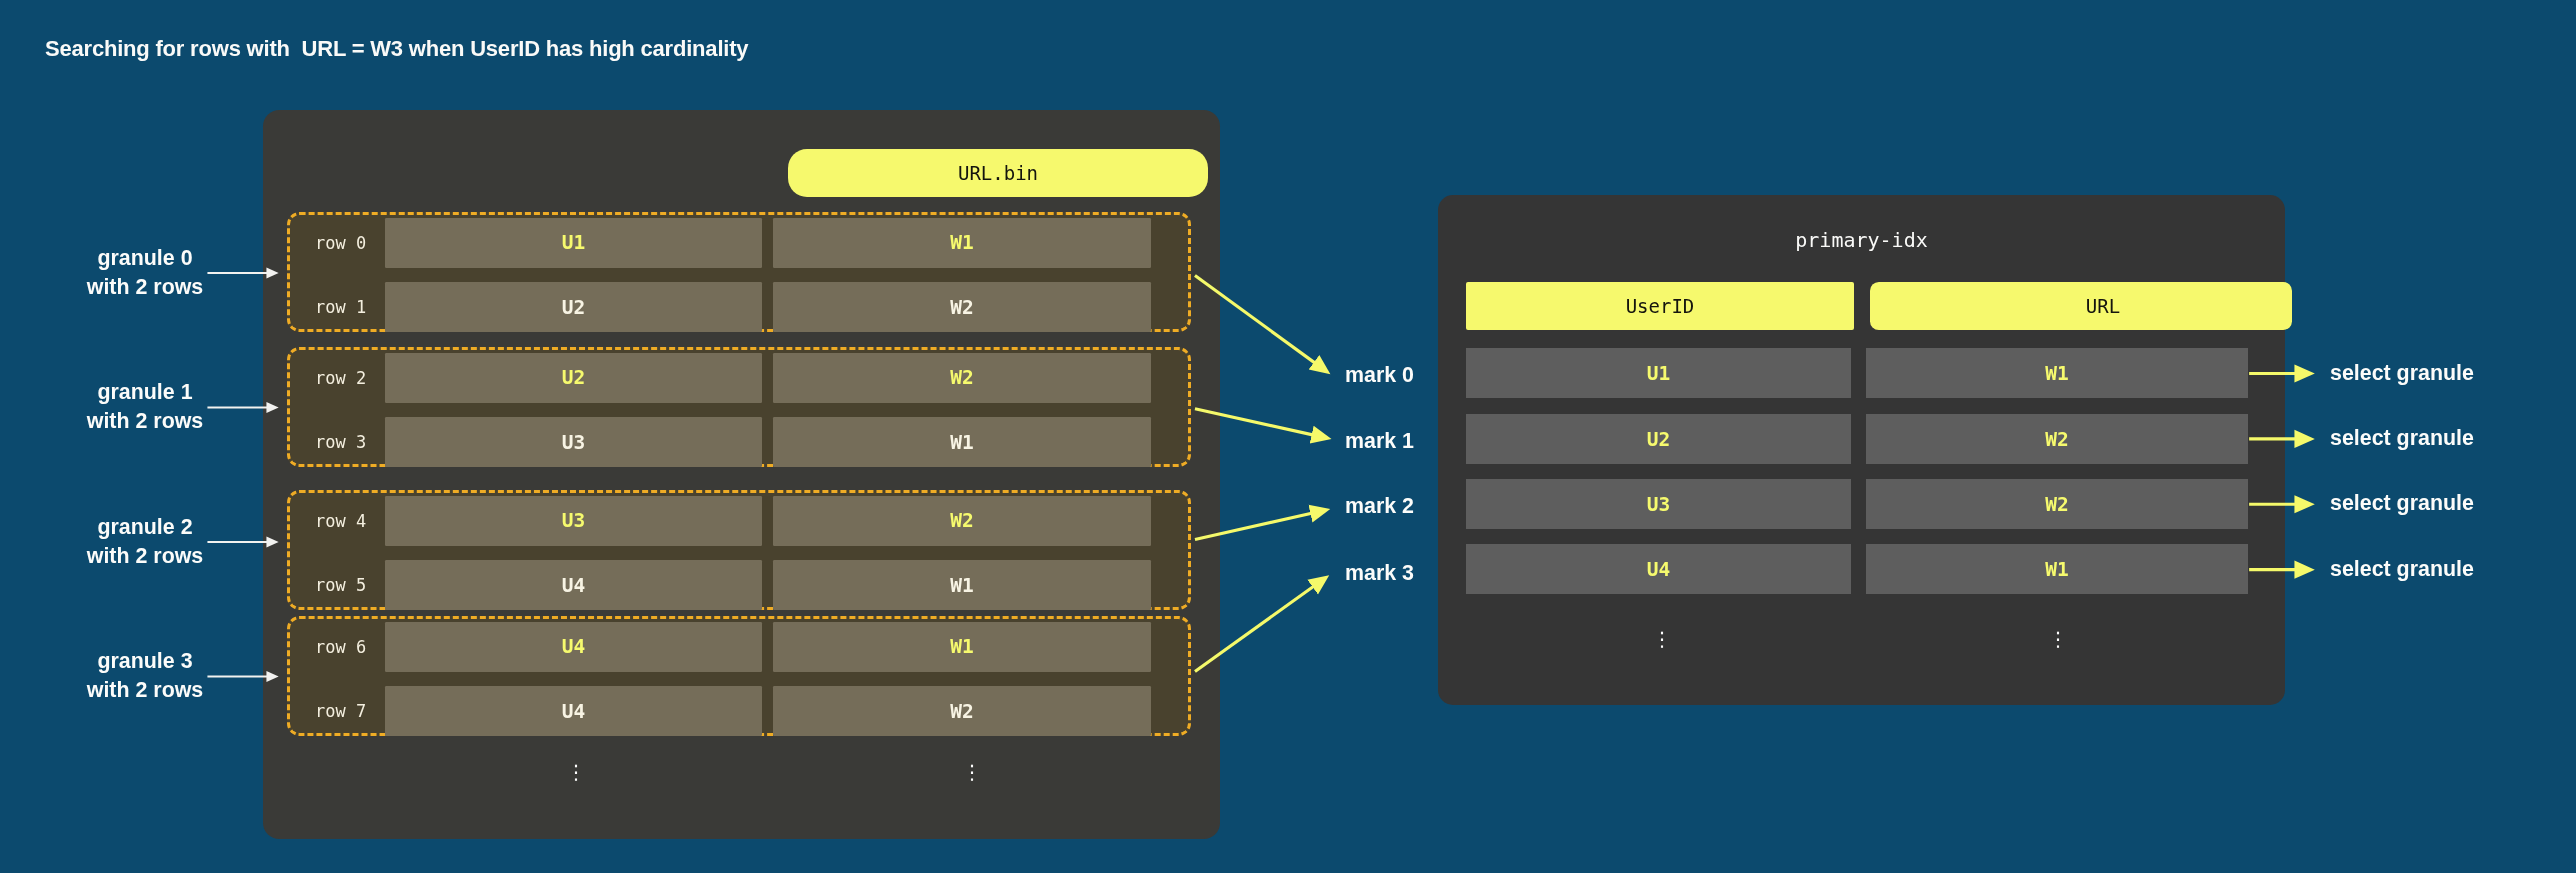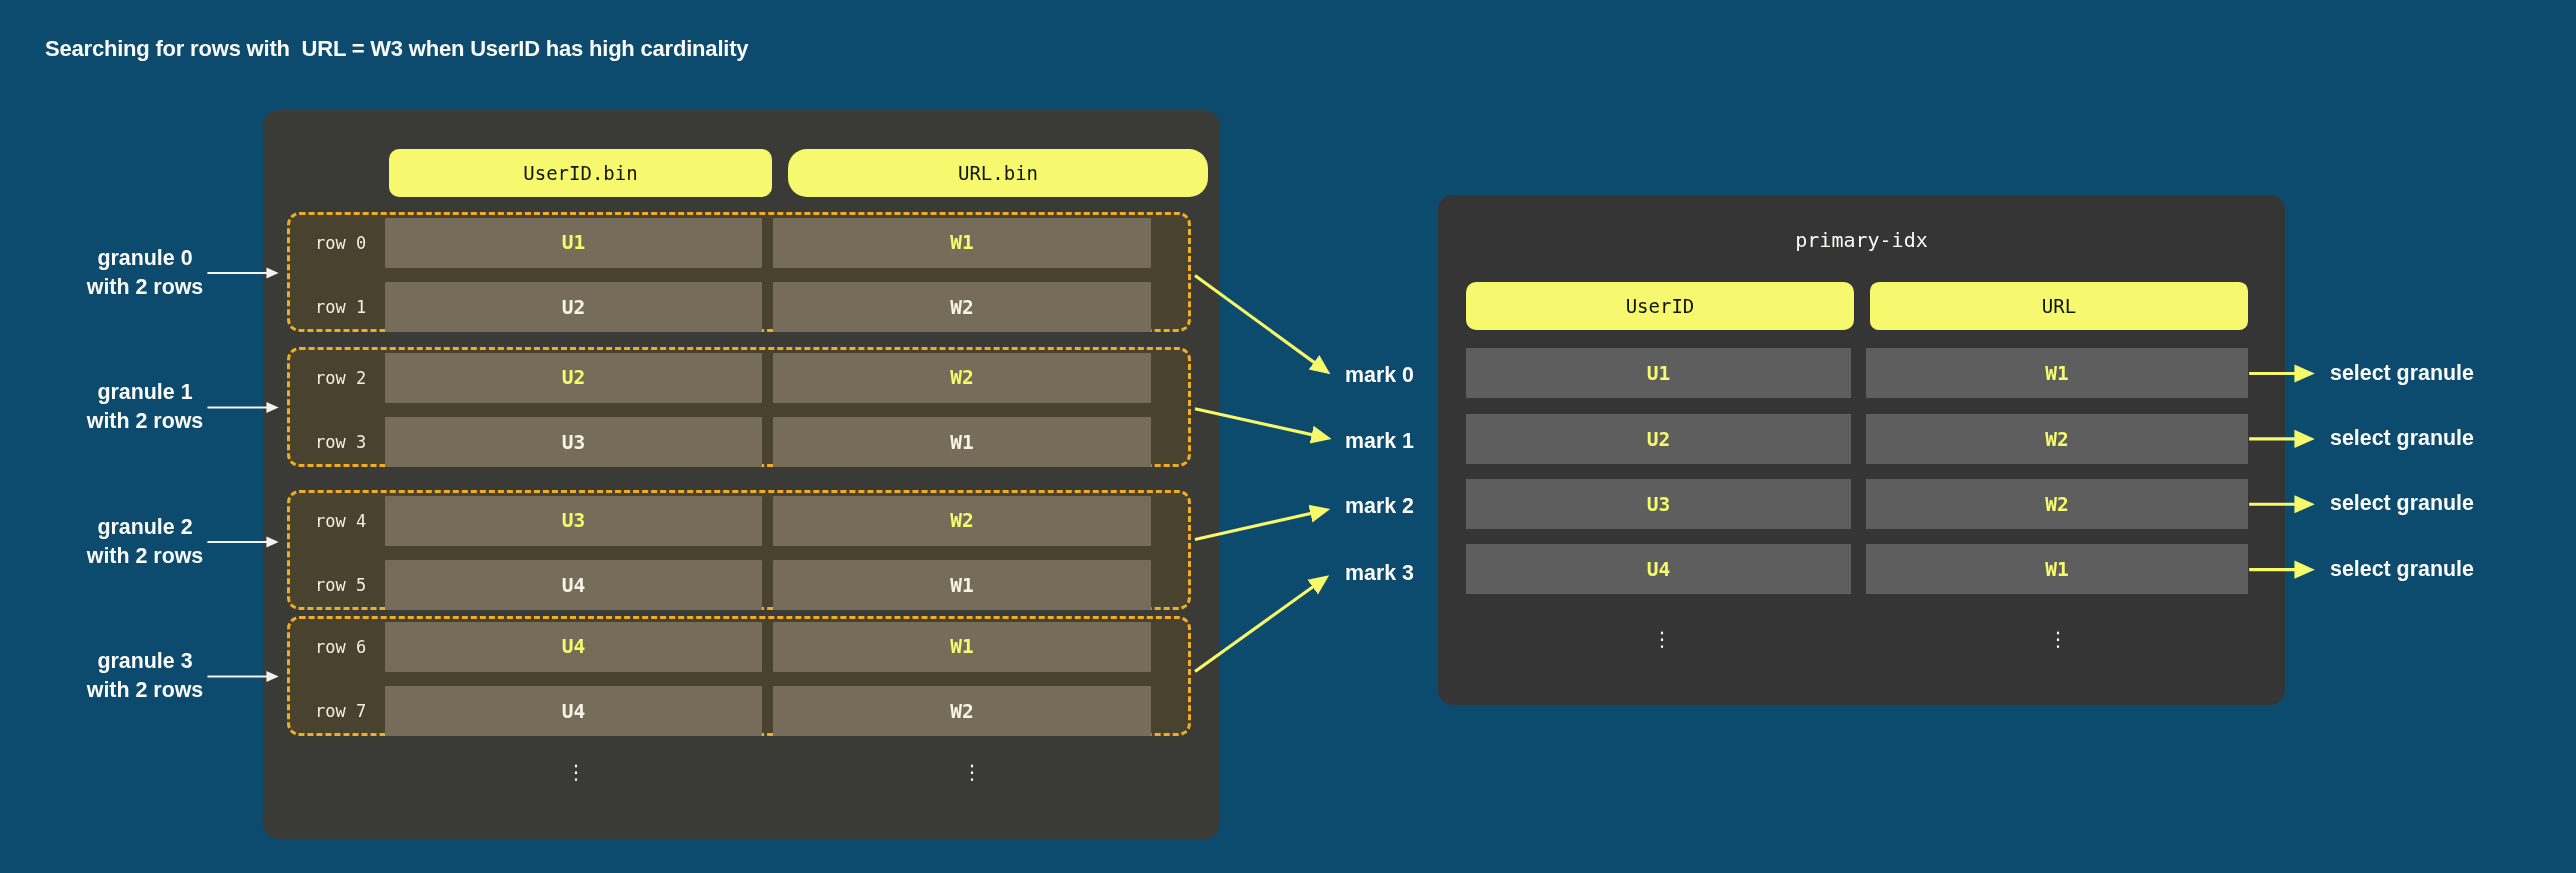--- a/index.html
+++ b/index.html
@@ -18,22 +18,22 @@
   #left-panel{left:263px;top:110px;width:957px;height:729px;background:#3a3a37;}
   #right-panel{left:1438px;top:195px;width:847px;height:510px;background:#353535;border-radius:15px;}
   
   .pill{
     position:absolute;height:48px;background:#f6f96d;border-radius:10px;
     display:flex;align-items:center;justify-content:center;
     font-family:"DejaVu Sans Mono",monospace;font-size:19px;color:#15150e;
   }
   #pill-userid-bin{left:389px;top:149px;width:383px;}
   #pill-url-bin{left:788px;top:149px;width:420px;border-radius:19px;}
-  #pill-userid{left:1466px;top:282px;width:388px;border-radius:10px;}
-  #pill-url{left:1870px;top:282px;width:378px;border-radius:8.8px;}
+  #pill-userid{left:1466px;top:282px;width:388px;border-radius:2px;}
+  #pill-url{left:1870px;top:282px;width:378px;border-radius:8.8px;padding-left:44px;}
   
   .granule{
     position:absolute;left:287px;width:898px;height:114px;
     border:3.1px dashed #efac25;border-radius:12.6px;background:#49422e;
   }
   #granule-0{top:212px;} #granule-1{top:347px;} #granule-2{top:482px;margin-top:8px;} #granule-3{top:616px;}
   .row-label{
     position:absolute;left:25px;width:70px;height:50px;
     display:flex;align-items:center;
     font-family:"DejaVu Sans Mono",monospace;font-size:17px;color:#f4efdf;
@@ -88,21 +88,20 @@
 </style>
 </head>
 <body>
 
 <div class="canvas">
 
   <div class="page-title">Searching for rows with  URL = W3 when UserID has high cardinality</div>
 
   <div class="panel" id="left-panel"></div>
 
-  <div class="pill" id="pill-userid-bin">UserID.bin</div>
   <div class="pill" id="pill-url-bin">URL.bin</div>
 
   <div class="granule" id="granule-0">
     <div class="row-label rtop">row 0</div>
     <div class="cell a rtop hl">U1</div>
     <div class="cell b rtop hl">W1</div>
     <div class="row-label rbot">row 1</div>
     <div class="cell a rbot">U2</div>
     <div class="cell b rbot">W2</div>
   </div>

